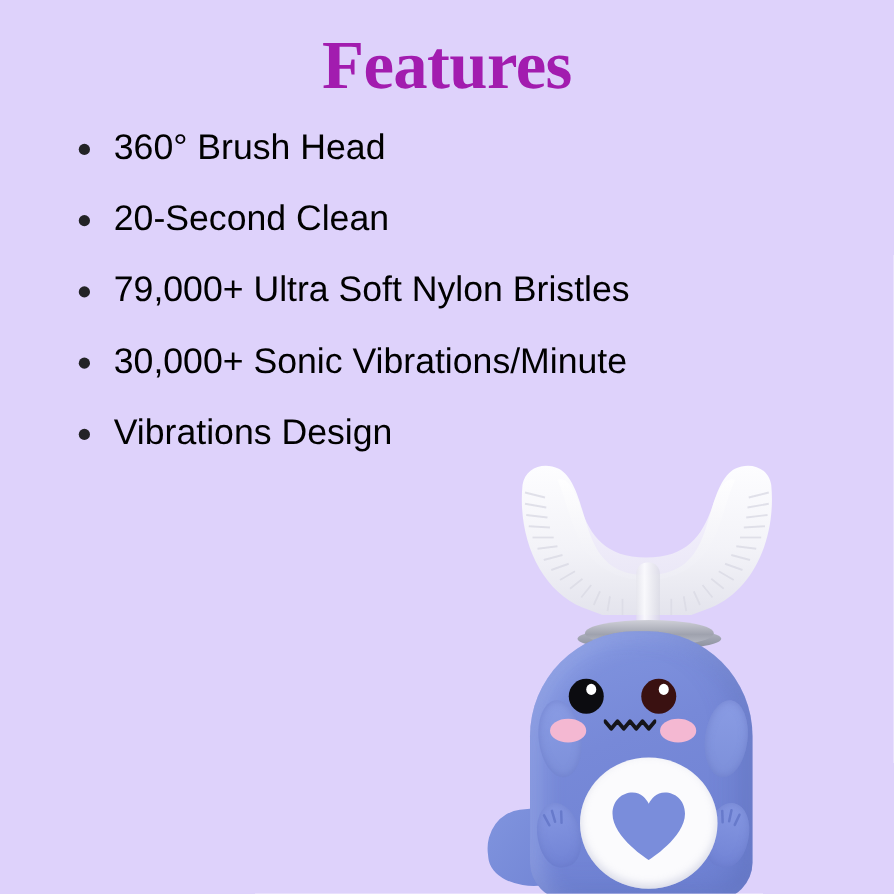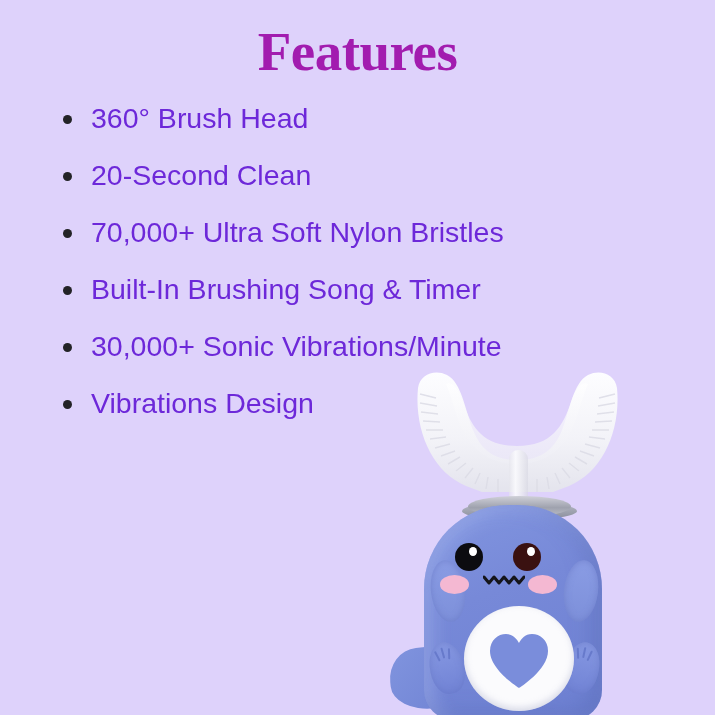--- a/index.html
+++ b/index.html
@@ -44,21 +44,21 @@
     list-style: none;
     margin: 0;
     padding: 0;
   }
   #feature-list li {
     position: relative;
     padding-left: 33px;
     height: 57px;
     line-height: 36px;
     font-size: 28.5px;
-    color: #6d28d9;
+    color: #000000;
     font-family: "Liberation Sans", sans-serif;
     white-space: nowrap;
   }
   #feature-list li .bullet {
     position: absolute;
     left: 5px;
     top: 15px;
     width: 9px;
     height: 9px;
     border-radius: 50%;
@@ -245,25 +245,21 @@
     <li>
       <span class="bullet"></span>
       <span>360° Brush Head</span>
     </li>
     <li>
       <span class="bullet"></span>
       <span>20-Second Clean</span>
     </li>
     <li>
       <span class="bullet"></span>
-      <span>70,000+ Ultra Soft Nylon Bristles</span>
-    </li>
-    <li>
-      <span class="bullet"></span>
-      <span>Built-In Brushing Song &amp; Timer</span>
+      <span>79,000+ Ultra Soft Nylon Bristles</span>
     </li>
     <li>
       <span class="bullet"></span>
       <span>30,000+ Sonic Vibrations/Minute</span>
     </li>
     <li>
       <span class="bullet"></span>
       <span>Vibrations Design</span>
     </li>
   </ul>

